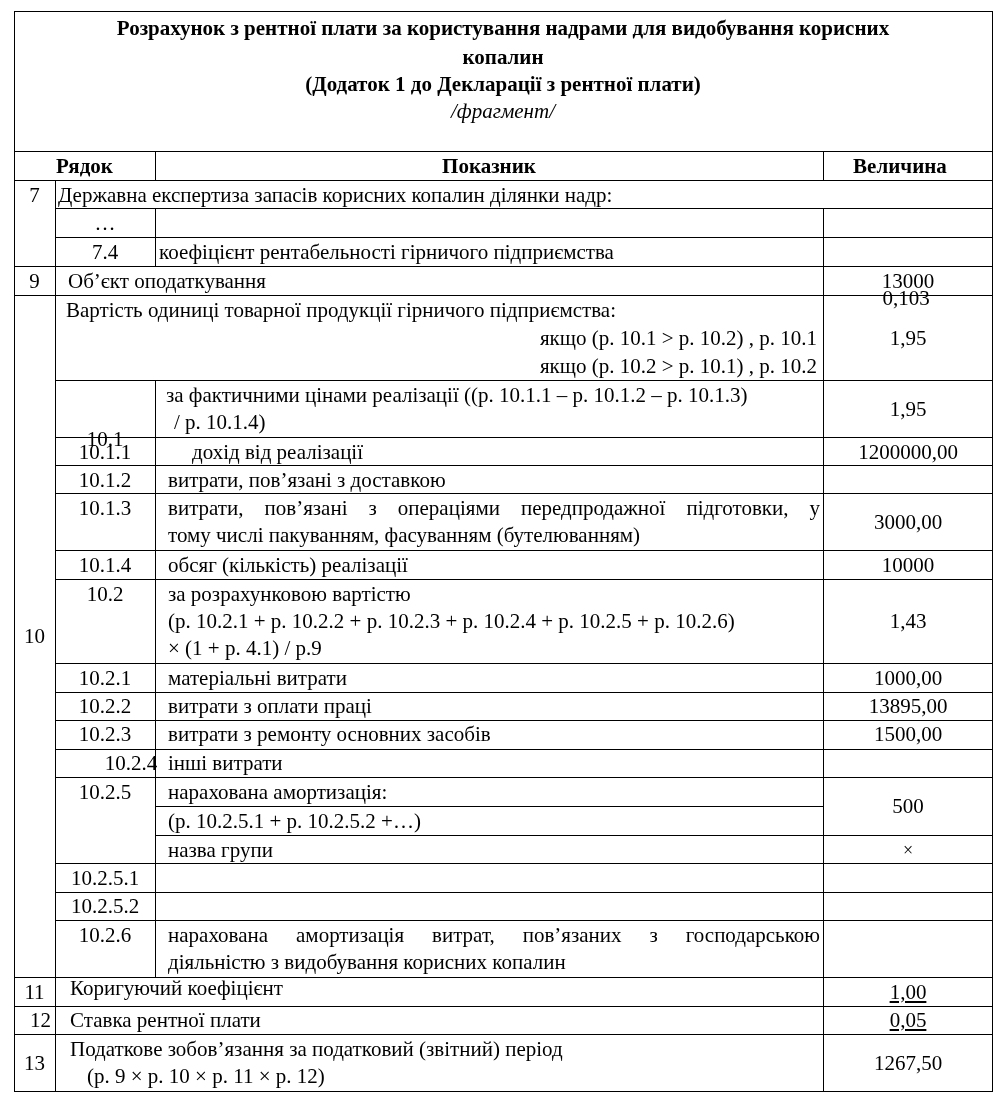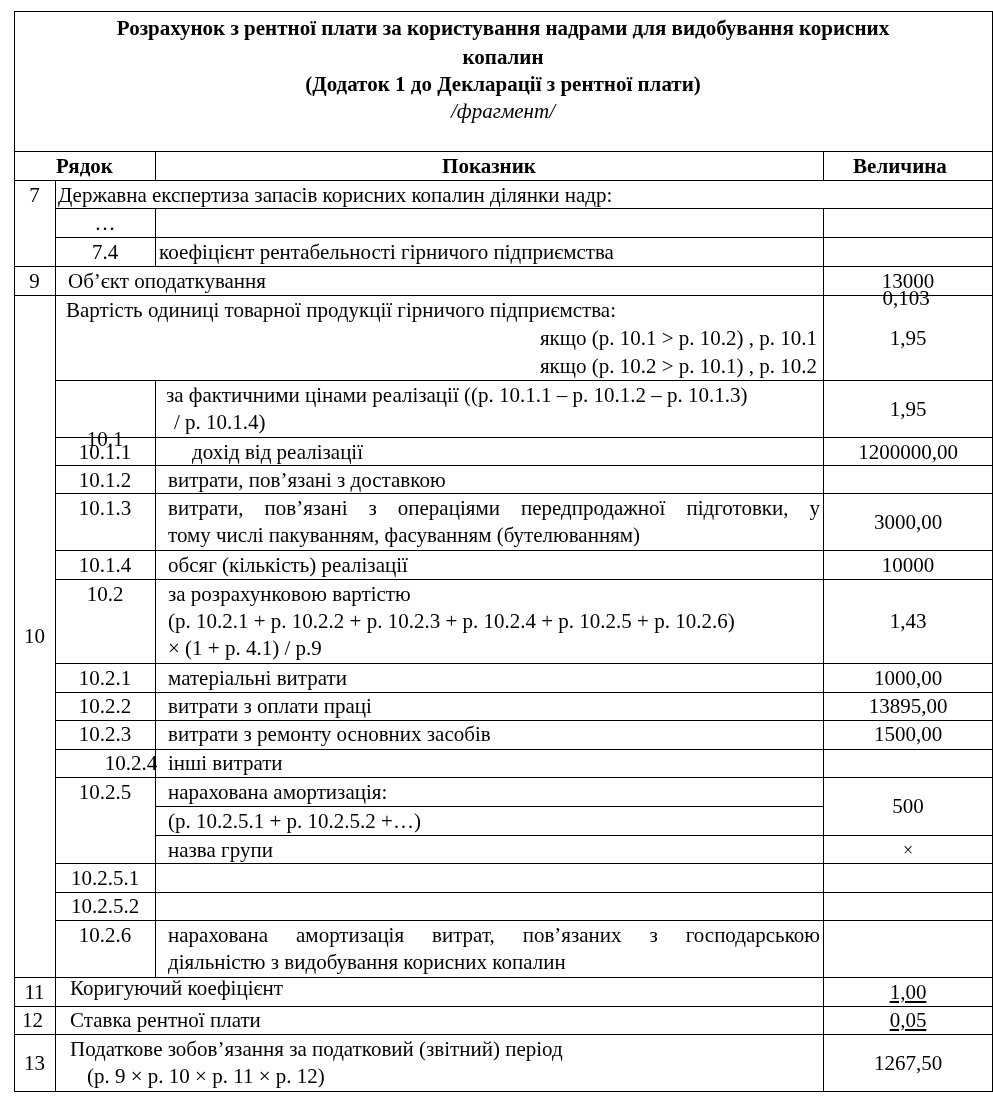--- a/index.html
+++ b/index.html
@@ -137,20 +137,20 @@
 <div class="t c" style="left:55px;width:100px;top:892px;">10.2.5.2</div>
 
 <div class="t c" style="left:55px;width:100px;top:921px;">10.2.6</div>
 <div class="t just" style="left:168px;width:652px;top:921px;">нарахована амортизація витрат, пов’язаних з господарською</div>
 <div class="t" style="left:168px;top:948px;">діяльністю з видобування корисних копалин</div>
 
 <div class="t c" style="left:14px;width:41px;top:978px;">11</div>
 <div class="t" style="left:70px;top:974px;">Коригуючий коефіцієнт</div>
 <div class="t c" style="left:823px;width:170px;top:978px;"><span class="u">1,00</span></div>
 
-<div class="t c" style="left:12px;width:41px;top:1006px;text-align:center;">12</div>
+<div class="t c" style="left:20px;width:41px;top:1006px;text-align:center;">12</div>
 <div class="t" style="left:70px;top:1006px;">Ставка рентної плати</div>
 <div class="t c" style="left:823px;width:170px;top:1006px;"><span class="u">0,05</span></div>
 
 <div class="t c" style="left:14px;width:41px;top:1049px;">13</div>
 <div class="t" style="left:70px;top:1035px;">Податкове зобов’язання за податковий (звітний) період</div>
 <div class="t" style="left:70px;top:1062px;margin-left:17px;">(р. 9 × р. 10 × р. 11 × р. 12)</div>
 <div class="t c" style="left:823px;width:170px;top:1049px;">1267,50</div>
 
 </body></html>

